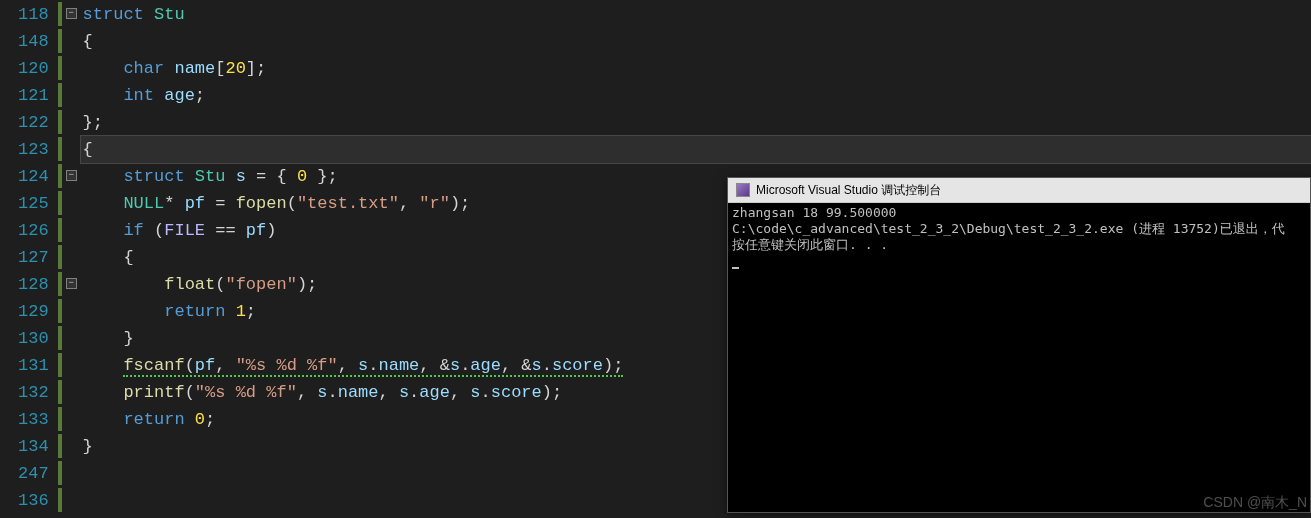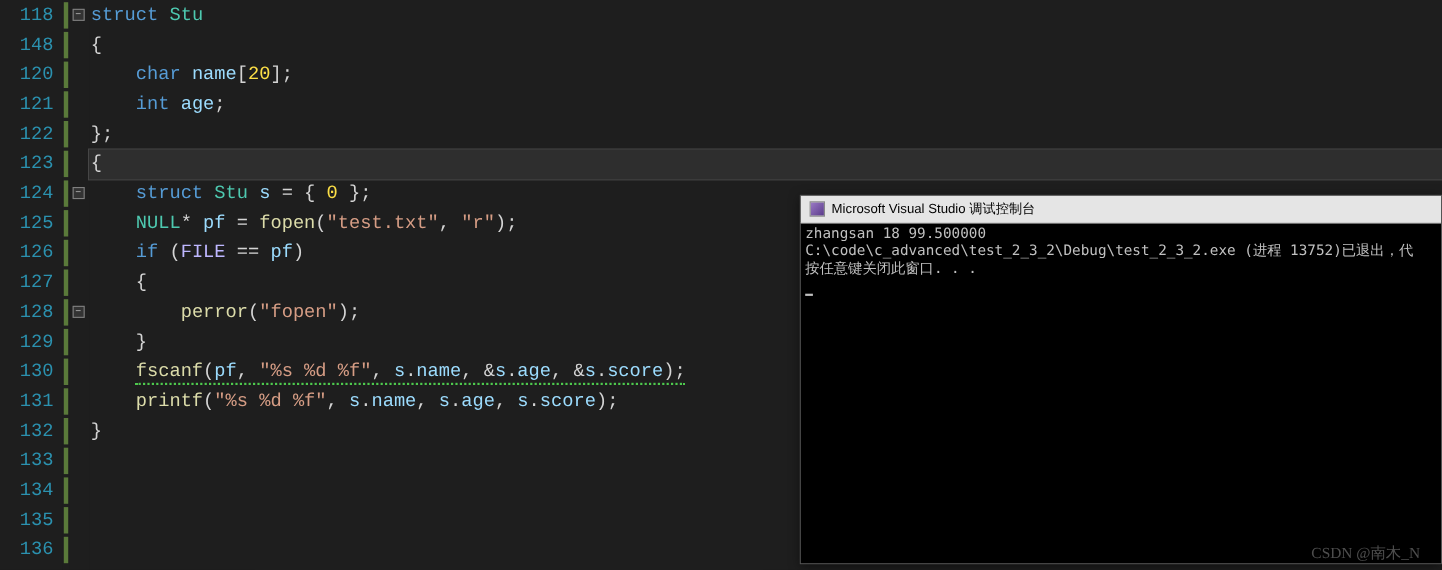--- a/index.html
+++ b/index.html
@@ -127,23 +127,23 @@
     .cursor {
       display: inline-block;
       width: 7px;
       height: 2px;
       background: #c0c0c0;
       vertical-align: bottom;
     }
     .watermark {
       position: absolute;
       bottom: 6px;
-      right: 20px;
+      right: 4px;
       color: rgba(220,220,220,0.35);
-      font-family: Liberation Serif, serif;
+      font-family: Liberation Sans, sans-serif;
       font-size: 14px;
     }
   </style>
 </head>
 <body>
 
 <div class="editor">
   <div class="gutter" id="gutter">
       <div class="line-num">118</div>
       <div class="line-num">148</div>
@@ -155,21 +155,21 @@
       <div class="line-num">125</div>
       <div class="line-num">126</div>
       <div class="line-num">127</div>
       <div class="line-num">128</div>
       <div class="line-num">129</div>
       <div class="line-num">130</div>
       <div class="line-num">131</div>
       <div class="line-num">132</div>
       <div class="line-num">133</div>
       <div class="line-num">134</div>
-      <div class="line-num">135</div>
+      <div class="line-num">247</div>
       <div class="line-num">136</div>
     </div>
   <div class="indicator-col" id="indcol">
       <div class="ind" style="top: 2px;"></div>
       <div class="ind" style="top: 29px;"></div>
       <div class="ind" style="top: 56px;"></div>
       <div class="ind" style="top: 83px;"></div>
       <div class="ind" style="top: 110px;"></div>
       <div class="ind" style="top: 137px;"></div>
       <div class="ind" style="top: 164px;"></div>
@@ -195,24 +195,26 @@
     <div class="line"><span class="k">struct</span> <span class="t">Stu</span></div>
     <div class="line"><span class="p">{</span></div>
     <div class="line">    <span class="k">char</span> <span class="n">name</span><span class="p">[</span><span class="num">20</span><span class="p">];</span></div>
     <div class="line">    <span class="k">int</span> <span class="n">age</span><span class="p">;</span></div>
     <div class="line"><span class="p">};</span></div>
     <div class="line highlight"><span class="p">{</span></div>
     <div class="line">    <span class="k">struct</span> <span class="t">Stu</span> <span class="n">s</span><span class="p"> = { </span><span class="num">0</span><span class="p"> };</span></div>
     <div class="line">    <span class="t">NULL</span><span class="p">* </span><span class="n">pf</span><span class="p"> = </span><span class="fn">fopen</span><span class="p">(</span><span class="s">"test.txt"</span><span class="p">, </span><span class="s">"r"</span><span class="p">);</span></div>
     <div class="line">    <span class="k">if</span><span class="p"> (</span><span class="m">FILE</span><span class="p"> == </span><span class="n">pf</span><span class="p">)</span></div>
     <div class="line">    <span class="p">{</span></div>
-    <div class="line">        <span class="fn">perror</span><span class="p">(</span><span class="s">"fopen"</span><span class="p">);</span></div>
+    <div class="line">        <span class="fn">float</span><span class="p">(</span><span class="s">"fopen"</span><span class="p">);</span></div>
+    <div class="line">        <span class="k">return</span><span> </span><span class="num">1</span><span class="p">;</span></div>
     <div class="line">    <span class="p">}</span></div>
     <div class="line">    <span class="squiggle"><span class="fn">fscanf</span><span class="p">(</span><span class="n">pf</span><span class="p">, </span><span class="s">"%s %d %f"</span><span class="p">, </span><span class="n">s</span><span class="p">.</span><span class="n">name</span><span class="p">, &amp;</span><span class="n">s</span><span class="p">.</span><span class="n">age</span><span class="p">, &amp;</span><span class="n">s</span><span class="p">.</span><span class="n">score</span><span class="p">);</span></span></div>
     <div class="line">    <span class="fn">printf</span><span class="p">(</span><span class="s">"%s %d %f"</span><span class="p">, </span><span class="n">s</span><span class="p">.</span><span class="n">name</span><span class="p">, </span><span class="n">s</span><span class="p">.</span><span class="n">age</span><span class="p">, </span><span class="n">s</span><span class="p">.</span><span class="n">score</span><span class="p">);</span></div>
+    <div class="line">    <span class="k">return</span><span> </span><span class="num">0</span><span class="p">;</span></div>
     <div class="line"><span class="p">}</span></div>
   </div>
 </div>
 
 <div class="console-window">
   <div class="console-title">
     <span class="console-icon"></span>
     <span>Microsoft Visual Studio 调试控制台</span>
   </div>
   <div class="console-body"><span>zhangsan 18 99.500000</span>

